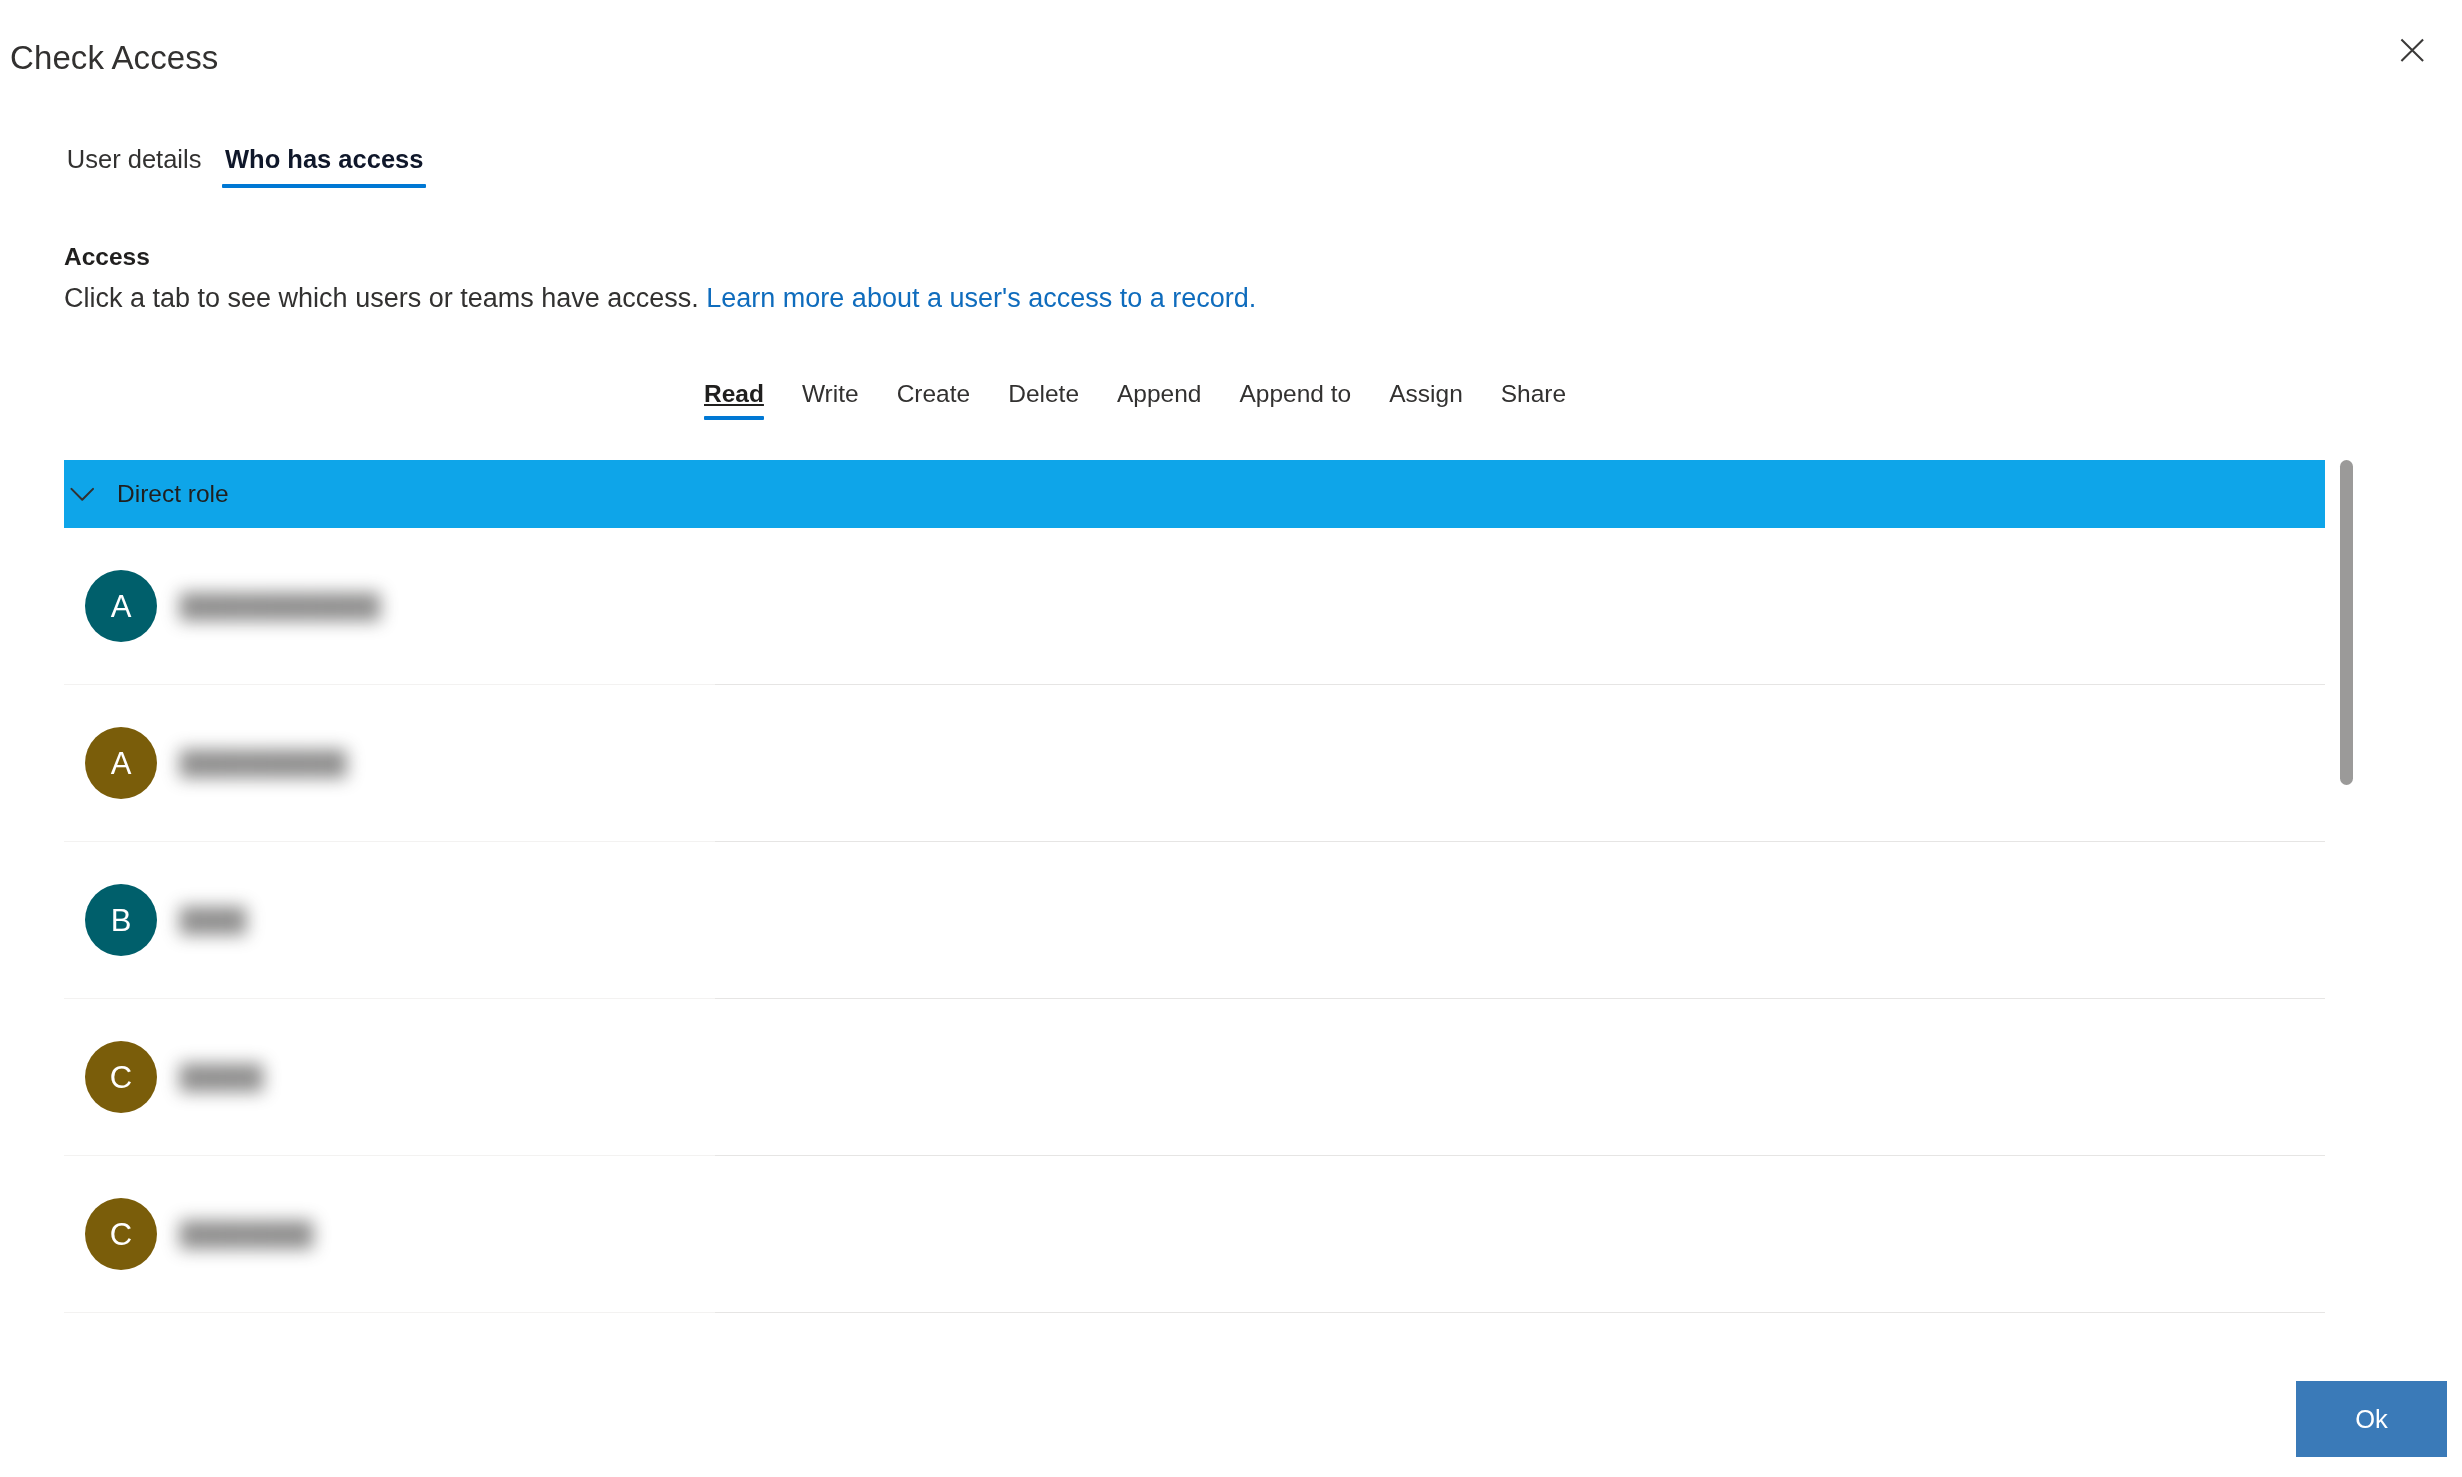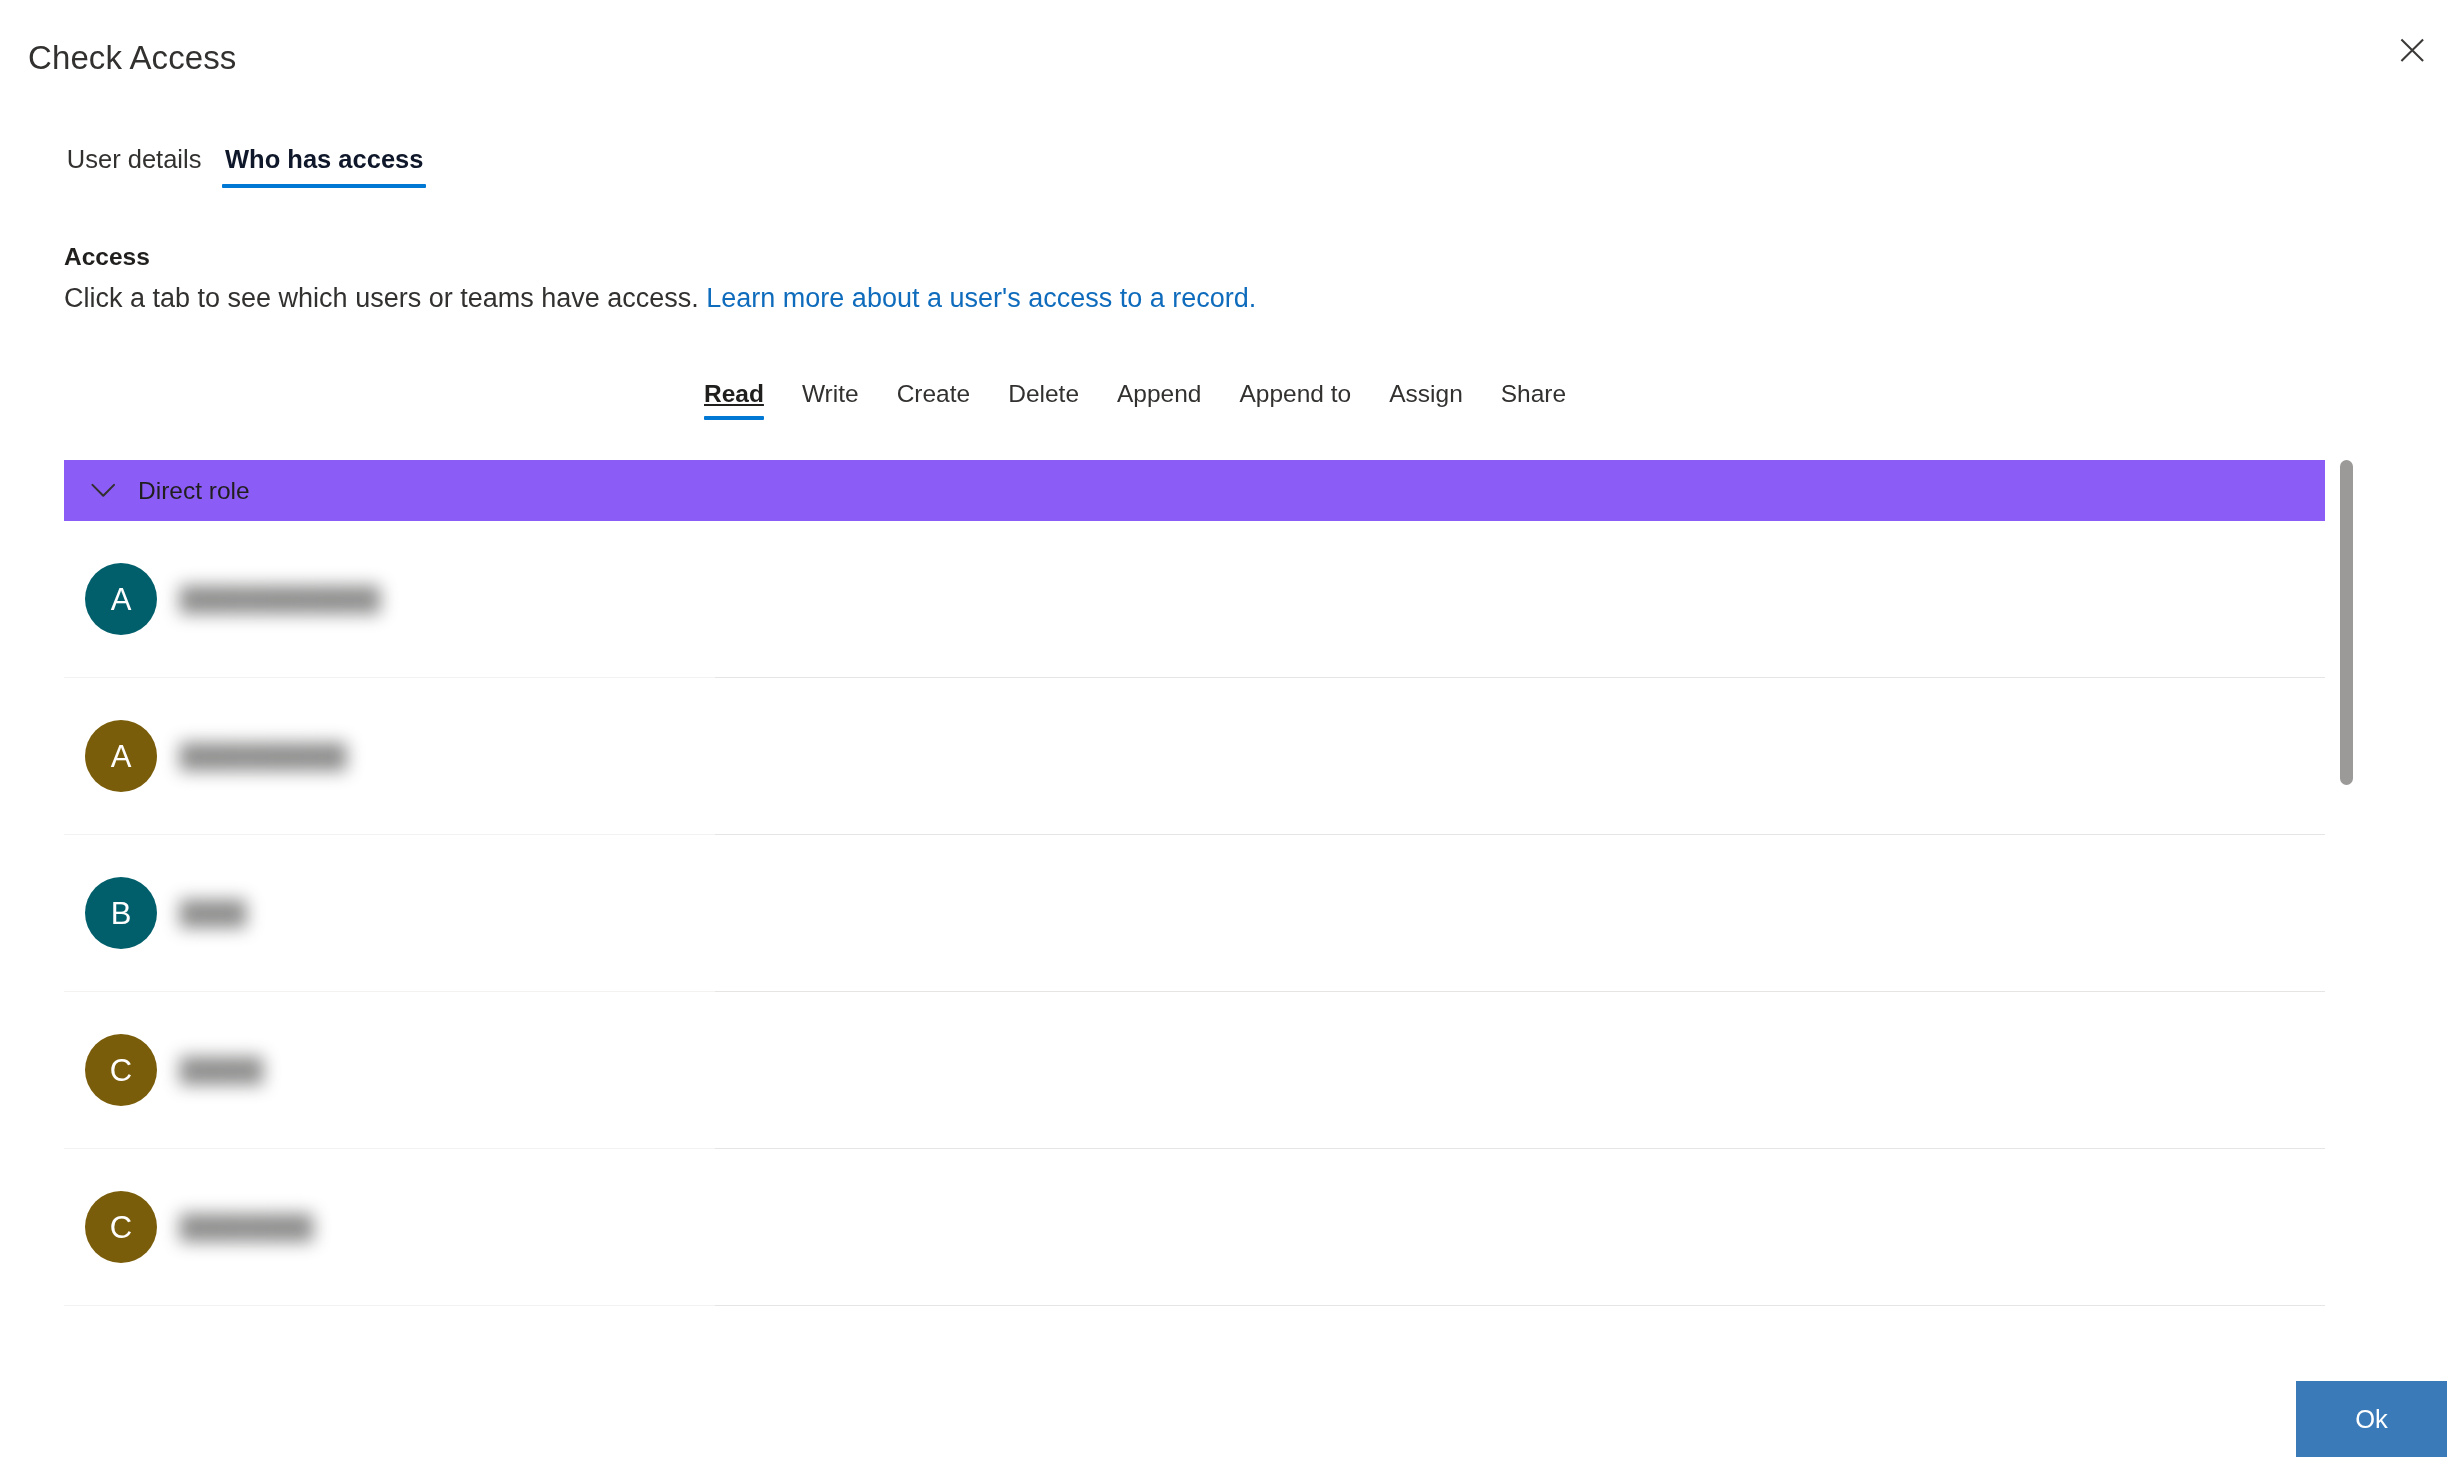--- a/index.html
+++ b/index.html
@@ -12,21 +12,21 @@
     height: 1478px;
     font-family: "Liberation Sans", sans-serif;
     color: #201f1e;
     overflow: hidden;
     position: relative;
   }
 
   
   .dialog-title {
     position: absolute;
-    left: 28px;
+    left: 10px;
     top: 38px;
     font-size: 33px;
     font-weight: 400;
     color: #323130;
     letter-spacing: 0.1px;
     line-height: 40px;
   }
   .close-button {
     position: absolute;
     right: 21px;
@@ -145,25 +145,24 @@
     top: 460px;
     width: 2308px;
     height: 884px;
     overflow: hidden;
   }
   .list-inner {
     position: relative;
     width: 2261px;
   }
   .group-header {
-    height: 61px;
-    background: #8b5cf6;
-    display: flex;
-    align-items: center;
-    padding-left: 21px;
+    height: 68px;
+    background: #0ea5e9;
+    display: flex;
+    align-items: center;
     cursor: pointer;
   }
   .chevron {
     width: 36px;
     height: 36px;
     display: flex;
     align-items: center;
     justify-content: center;
     color: #323130;
     flex: 0 0 auto;

